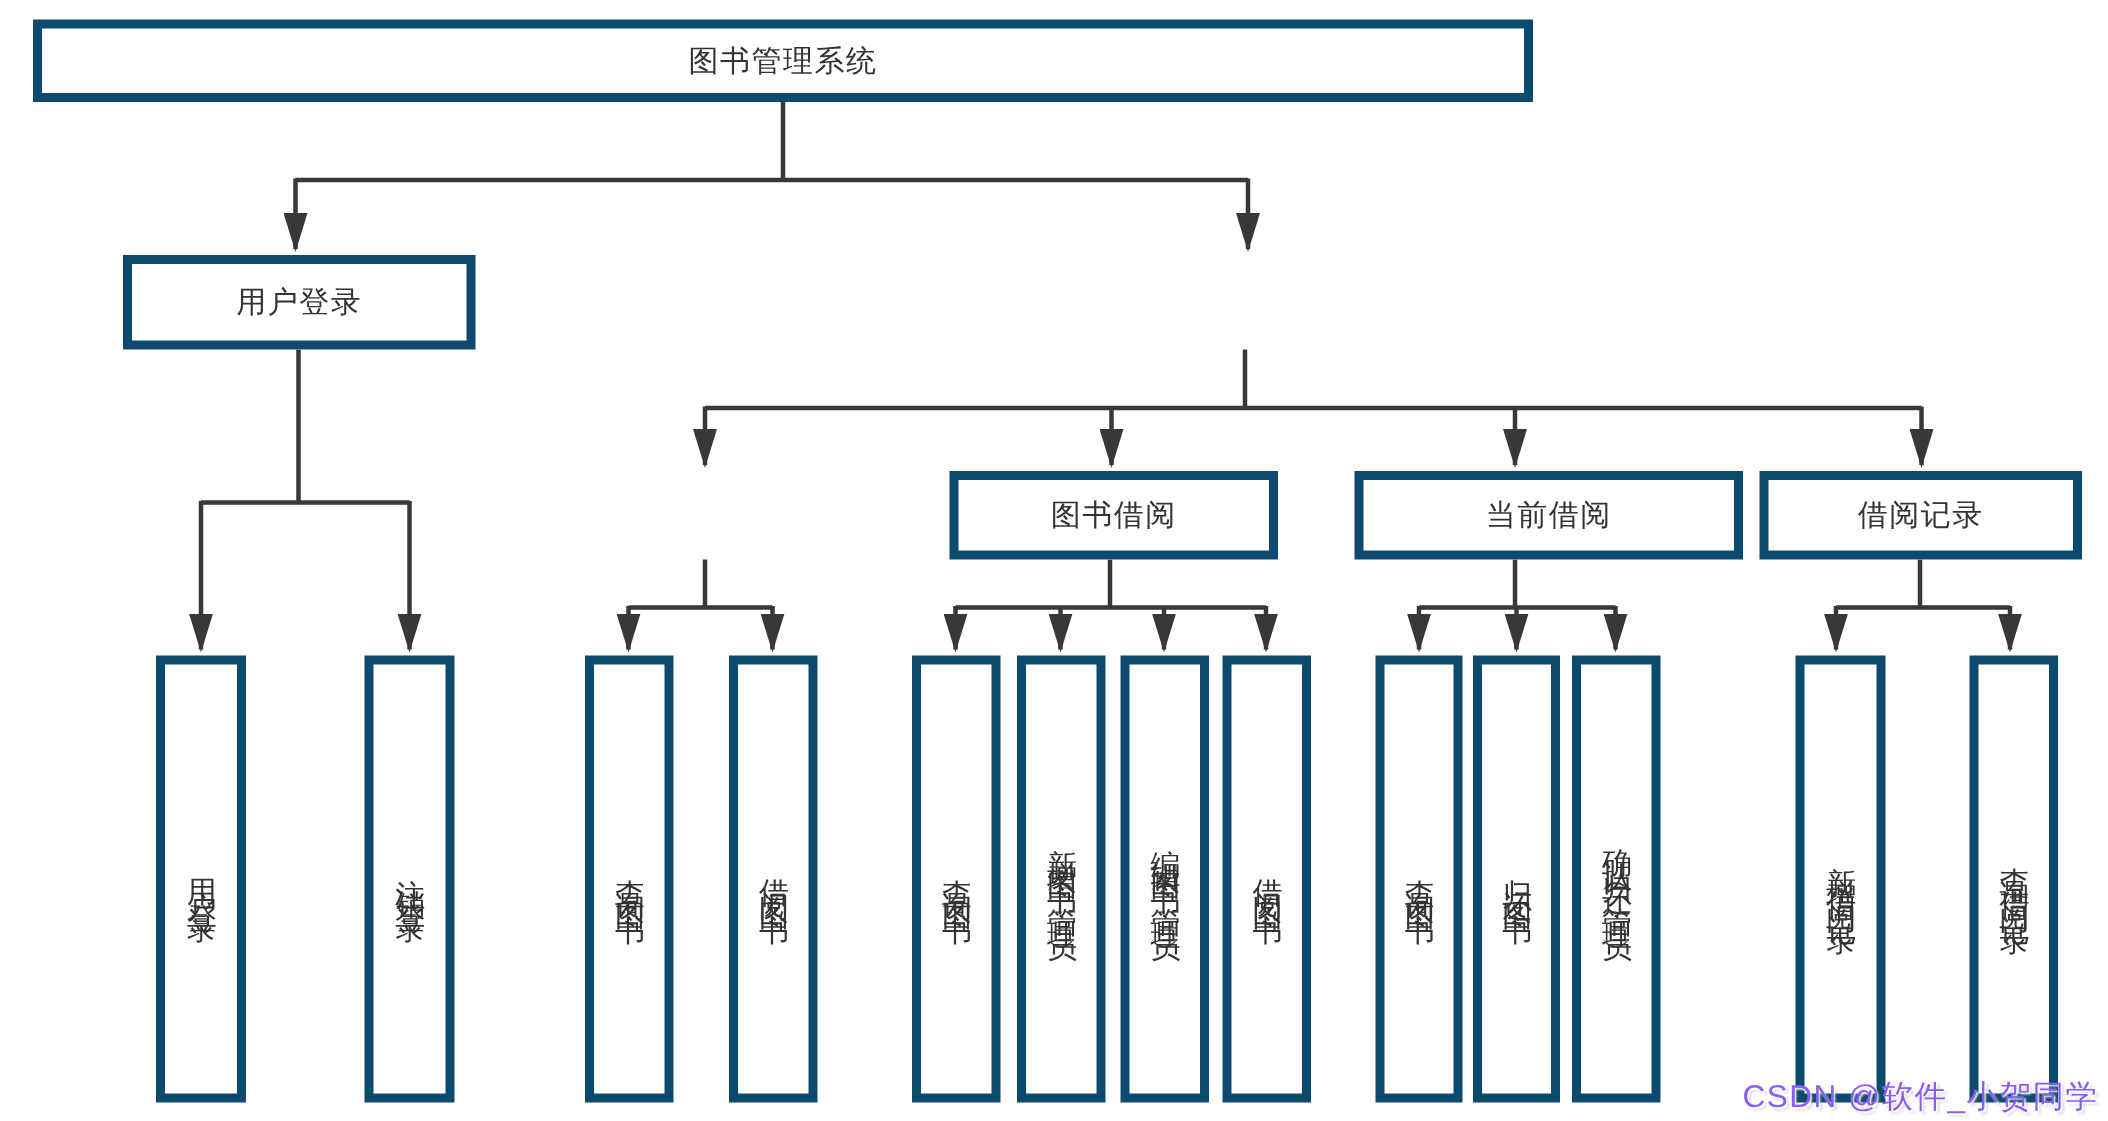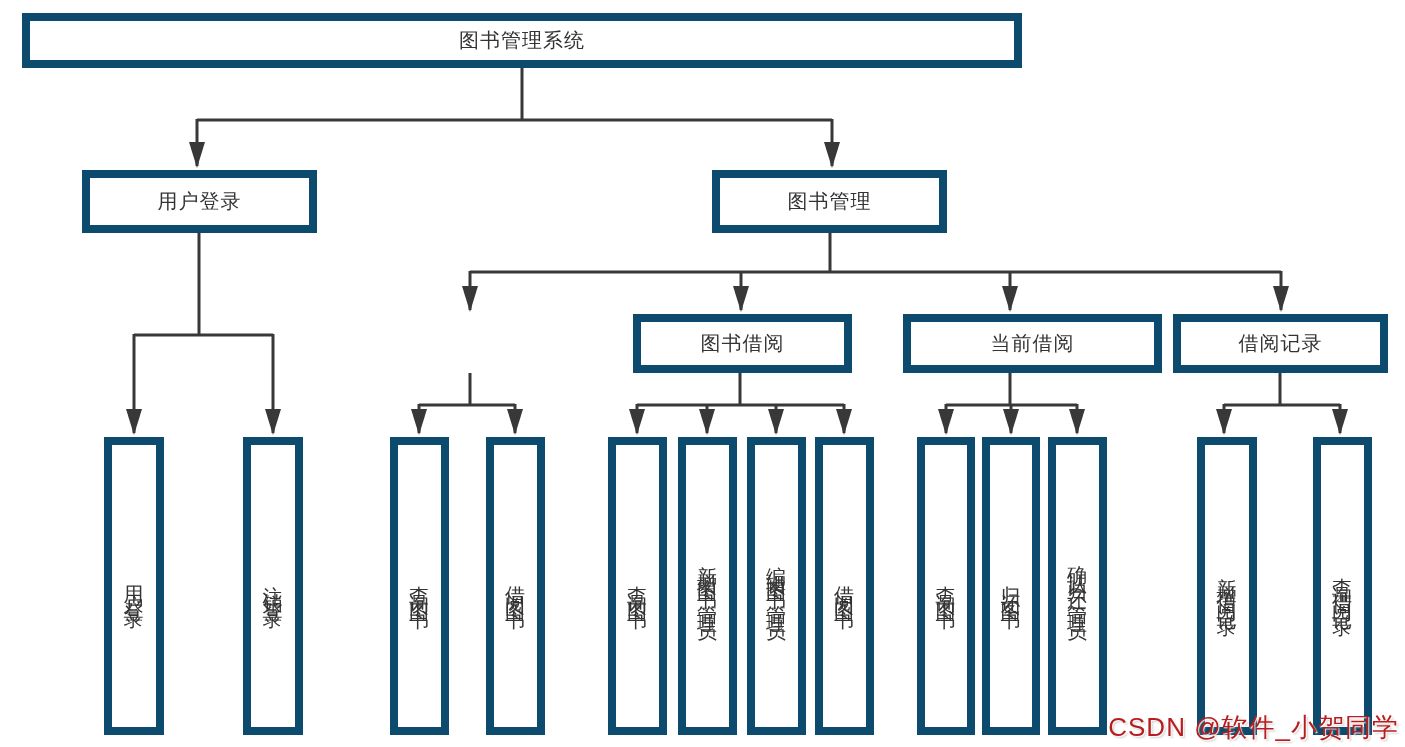--- a/index.html
+++ b/index.html
@@ -18,21 +18,21 @@
   #connectors {
     position: absolute;
     left: 0;
     top: 0;
     z-index: 0;
   }
   .box {
     position: absolute;
     box-sizing: border-box;
     background: #ffffff;
-    border: 8px solid #0c4a6e;
+    border: 6px solid #0c4a6e;
     color: #333333;
     display: flex;
     align-items: center;
     justify-content: center;
     z-index: 1;
     font-size: 20px;
     letter-spacing: 1px;
   }
   .box.h {
     white-space: nowrap;
@@ -42,22 +42,22 @@
     text-orientation: mixed;
     font-size: 20px;
     letter-spacing: 8px;
     line-height: 1;
     padding: 8px 0;
   }
   #watermark {
     position: absolute;
     right: 6px;
     bottom: 2px;
-    font-size: 26px;
-    color: #b91c1c;
+    font-size: 21px;
+    color: #8b5cf6;
     text-shadow: 1px 1px 1px rgba(255,255,255,0.9), 2px 2px 2px rgba(120,120,120,0.35);
     z-index: 2;
     white-space: nowrap;
     letter-spacing: 1px;
   }
 </style>
 </head>
 <body>
 
 <div id="canvas">
@@ -101,21 +101,20 @@
 
       <path d="M1280,373 L1280,405 M1224,405 L1340,405"></path>
       <line x1="1224" y1="404" x2="1224" y2="433" marker-end="url(#arrow)"></line>
       <line x1="1340" y1="404" x2="1340" y2="433" marker-end="url(#arrow)"></line>
     </g>
   </svg>
 
   <div class="box h" style="left:22px; top:13px; width:1000px; height:55px;">图书管理系统</div>
 
   <div class="box h" style="left:82px; top:170px; width:235px; height:63px;">用户登录</div>
-  <div class="box h" style="left:712px; top:170px; width:235px; height:63px;">图书管理</div>
 
   <div class="box h" style="left:633px; top:314px; width:219px; height:59px;">图书借阅</div>
   <div class="box h" style="left:903px; top:314px; width:259px; height:59px;">当前借阅</div>
   <div class="box h" style="left:1173px; top:314px; width:215px; height:59px;">借阅记录</div>
 
   <div class="box v" style="left:104px; top:437px; width:60px; height:298px;">用户登录</div>
   <div class="box v" style="left:243px; top:437px; width:60px; height:298px;">注销登录</div>
 
   <div class="box v" style="left:390px; top:437px; width:59px; height:298px;">查询图书</div>
   <div class="box v" style="left:486px; top:437px; width:59px; height:298px;">借阅图书</div>

